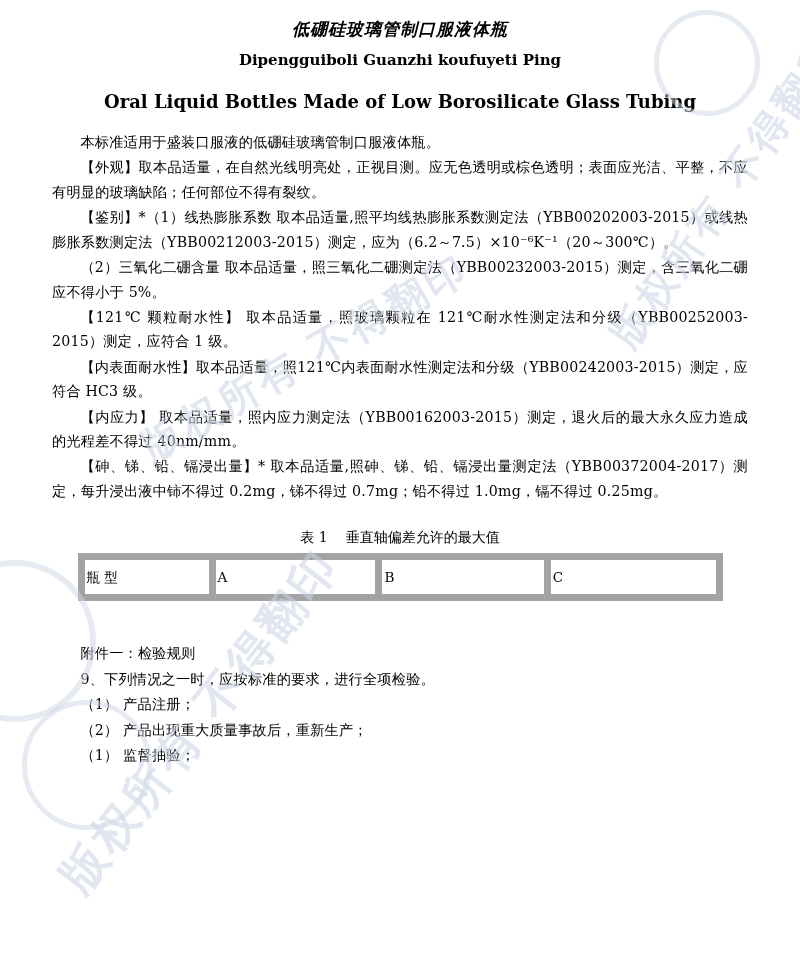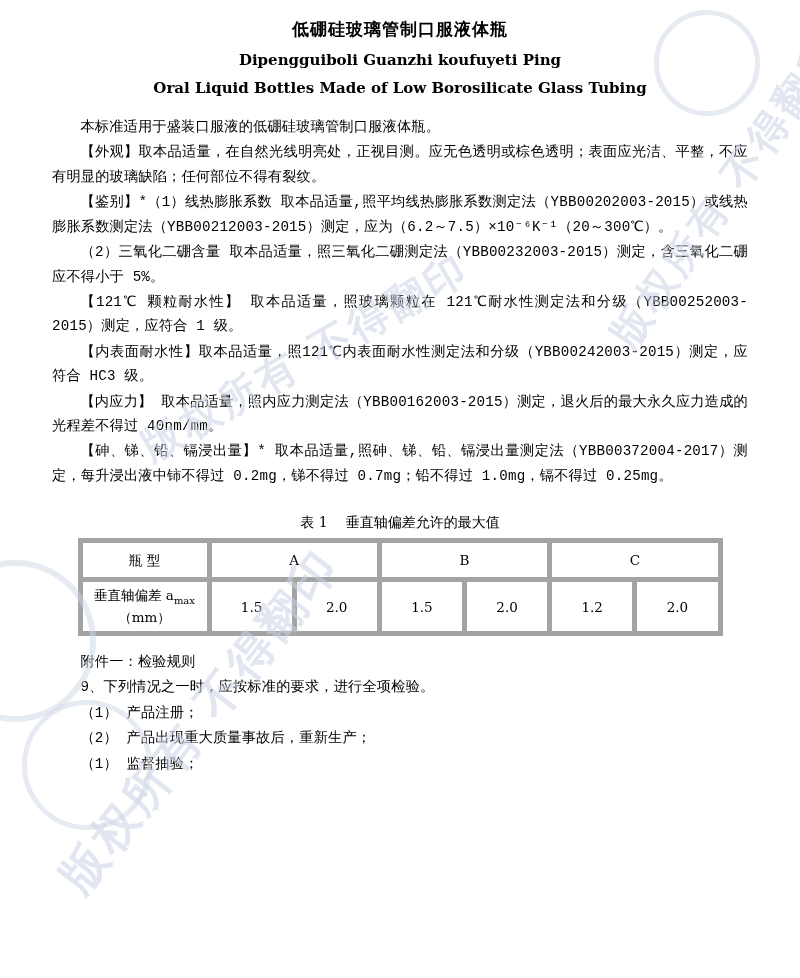--- a/index.html
+++ b/index.html
@@ -68,79 +68,80 @@
   .ring2 { left: 22px; top: 700px; width: 120px; height: 120px; border-width: 5px; }
   .ring3 { right: 40px; top: 10px; width: 96px; height: 96px; border-width: 5px; }
 
   
   .title-cn {
     text-align: center;
     font-size: 17px;
     font-weight: bold;
     margin: 4px 0 10px 0;
     letter-spacing: 1px;
+    font-style: italic;
   }
   .title-py {
     text-align: center;
     font-size: 15px;
     font-weight: bold;
-    margin: 0 0 10px 0;
+    margin: 0 0 22px 0;
   }
   .title-en {
     text-align: center;
-    font-size: 15px;
+    font-size: 18px;
     font-weight: bold;
     margin: 0 0 18px 0;
   }
 
   
   .body-text {
     font-size: 14.2px;
     line-height: 1.72;
     text-align: justify;
     letter-spacing: 0.2px;
   }
   p.para {
     margin: 0 0 1px 0;
   }
-  .indent2 { text-indent: 2em; font-family: Liberation Mono, monospace; }
+  .indent2 { text-indent: 2em; }
 
   
   .table-caption {
     text-align: center;
     font-size: 14px;
     margin: 26px 0 6px 0;
   }
   .table-caption .cap-no { margin-right: 18px; }
   table.tbl {
     border-collapse: collapse;
     width: 645px;
     margin: 0 auto;
     font-size: 13.5px;
   }
   table.tbl td {
-    border: 5px solid #a3a3a3;
-    text-align: center;
+    border: 7px solid #a3a3a3;
+    text-align: left;
     vertical-align: middle;
     padding: 4px 2px;
     height: 26px;
   }
   td.hdr-label {
     width: 120px;
     padding: 2px 4px;
     line-height: 1.4;
   }
   .sub {
     font-size: 10px;
     vertical-align: sub;
   }
   .row-tall td { height: 46px; }
 
   .appendix {
-    margin-top: 14px;
+    margin-top: 40px;
   }
   .appendix p.para { margin: 0 0 1px 0; }
 </style>
 </head>
 <body>
 
 <div class="page">
 
   <div class="watermark-layer">
     <div class="wm wm1">版权所有 不得翻印</div>
@@ -171,32 +172,20 @@
   </div>
 
   <table class="tbl">
     <tbody>
       <tr>
         <td class="hdr-label">瓶  型</td>
         <td colspan="3">A</td>
         <td colspan="4">B</td>
         <td colspan="5">C</td>
       </tr>
-      <tr class="row-tall">
-        <td class="hdr-label">
-          <span>垂直轴偏差 a</span><span class="sub">max</span><br>
-          <span>（mm）</span>
-        </td>
-        <td>1.5</td>
-        <td colspan="2">2.0</td>
-        <td>1.5</td>
-        <td colspan="3">2.0</td>
-        <td>1.2</td>
-        <td colspan="4">2.0</td>
-      </tr>
     </tbody>
   </table>
 
   <div class="body-text appendix">
     <p class="para indent2">附件一：检验规则</p>
     <p class="para indent2">9、下列情况之一时，应按标准的要求，进行全项检验。</p>
     <p class="para indent2">（1） 产品注册；</p>
     <p class="para indent2">（2） 产品出现重大质量事故后，重新生产；</p>
     <p class="para indent2">（1） 监督抽验；</p>
   </div>

